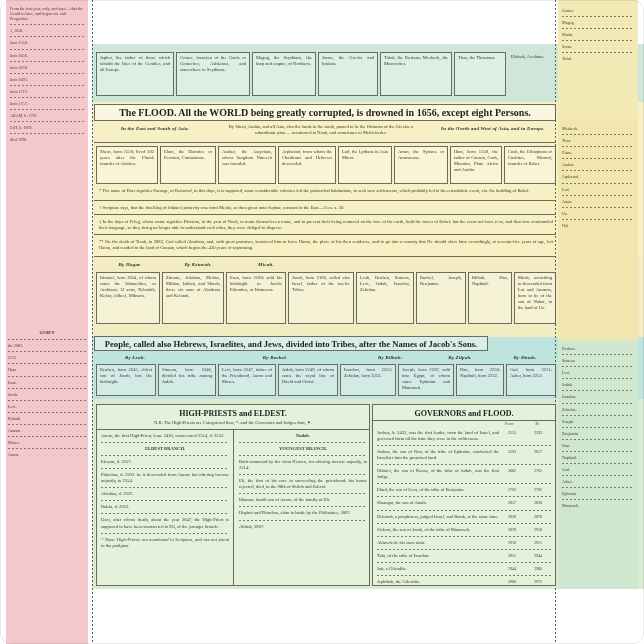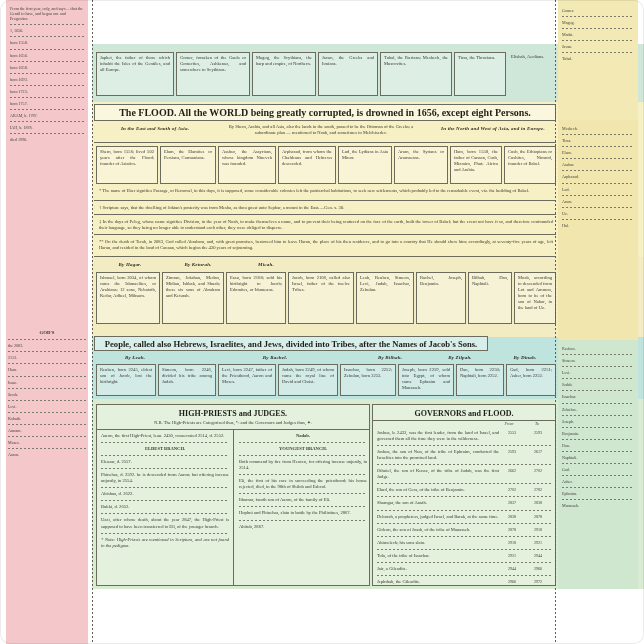--- a/index.html
+++ b/index.html
@@ -381,21 +381,21 @@
       <div class="txt">Joseph, born 2259, sold into Egypt, of whom came Ephraim and Manasseh.</div>
     </div>
     <div class="box" style="left:456px;top:364px;width:48px;height:32px;">
       <div class="txt">Dan, born 2250; Naphtali, born 2252.</div>
     </div>
     <div class="box" style="left:506px;top:364px;width:50px;height:32px;">
       <div class="txt">Gad, born 2251; Asher, born 2252.</div>
     </div>
 
     <div class="box" style="left:96px;top:404px;width:274px;height:182px;background:rgba(255,255,255,.26);">
-      <div class="ttl" style="font-size:8px;margin-top:2px;">HIGH-PRIESTS and JUDGES.</div>
+      <div class="ttl" style="font-size:8px;margin-top:2px;">HIGH-PRIESTS and ELDEST.</div>
       <div class="txt c" style="margin-top:2px;">N.B.  The High-Priests are Categorised thus, *: and the Governors and Judges thus, ✦.</div>
       <div class="rule" style="left:0;top:24px;width:274px;height:1px;"></div>
       <div class="rule" style="left:136px;top:24px;width:1px;height:158px;"></div>
 
       <div style="position:absolute;left:4px;top:28px;width:128px;">
         <div class="txt">Aaron, the first High-Priest, b.an. 2430, consecrated 2514, d. 2552.</div>
         <div class="dotrow"></div>
         <div class="txt c hl">ELDEST BRANCH.</div>
         <div class="dotrow"></div>
         <div class="txt">Eleazar, d. 2557.</div>

